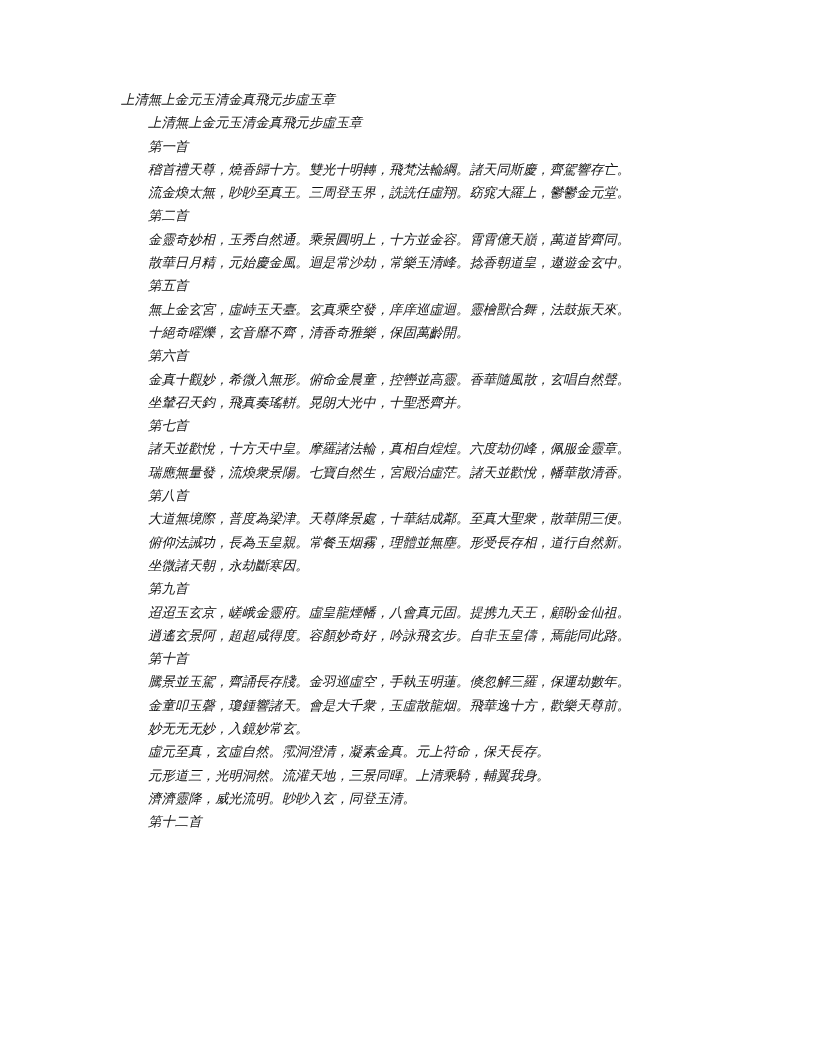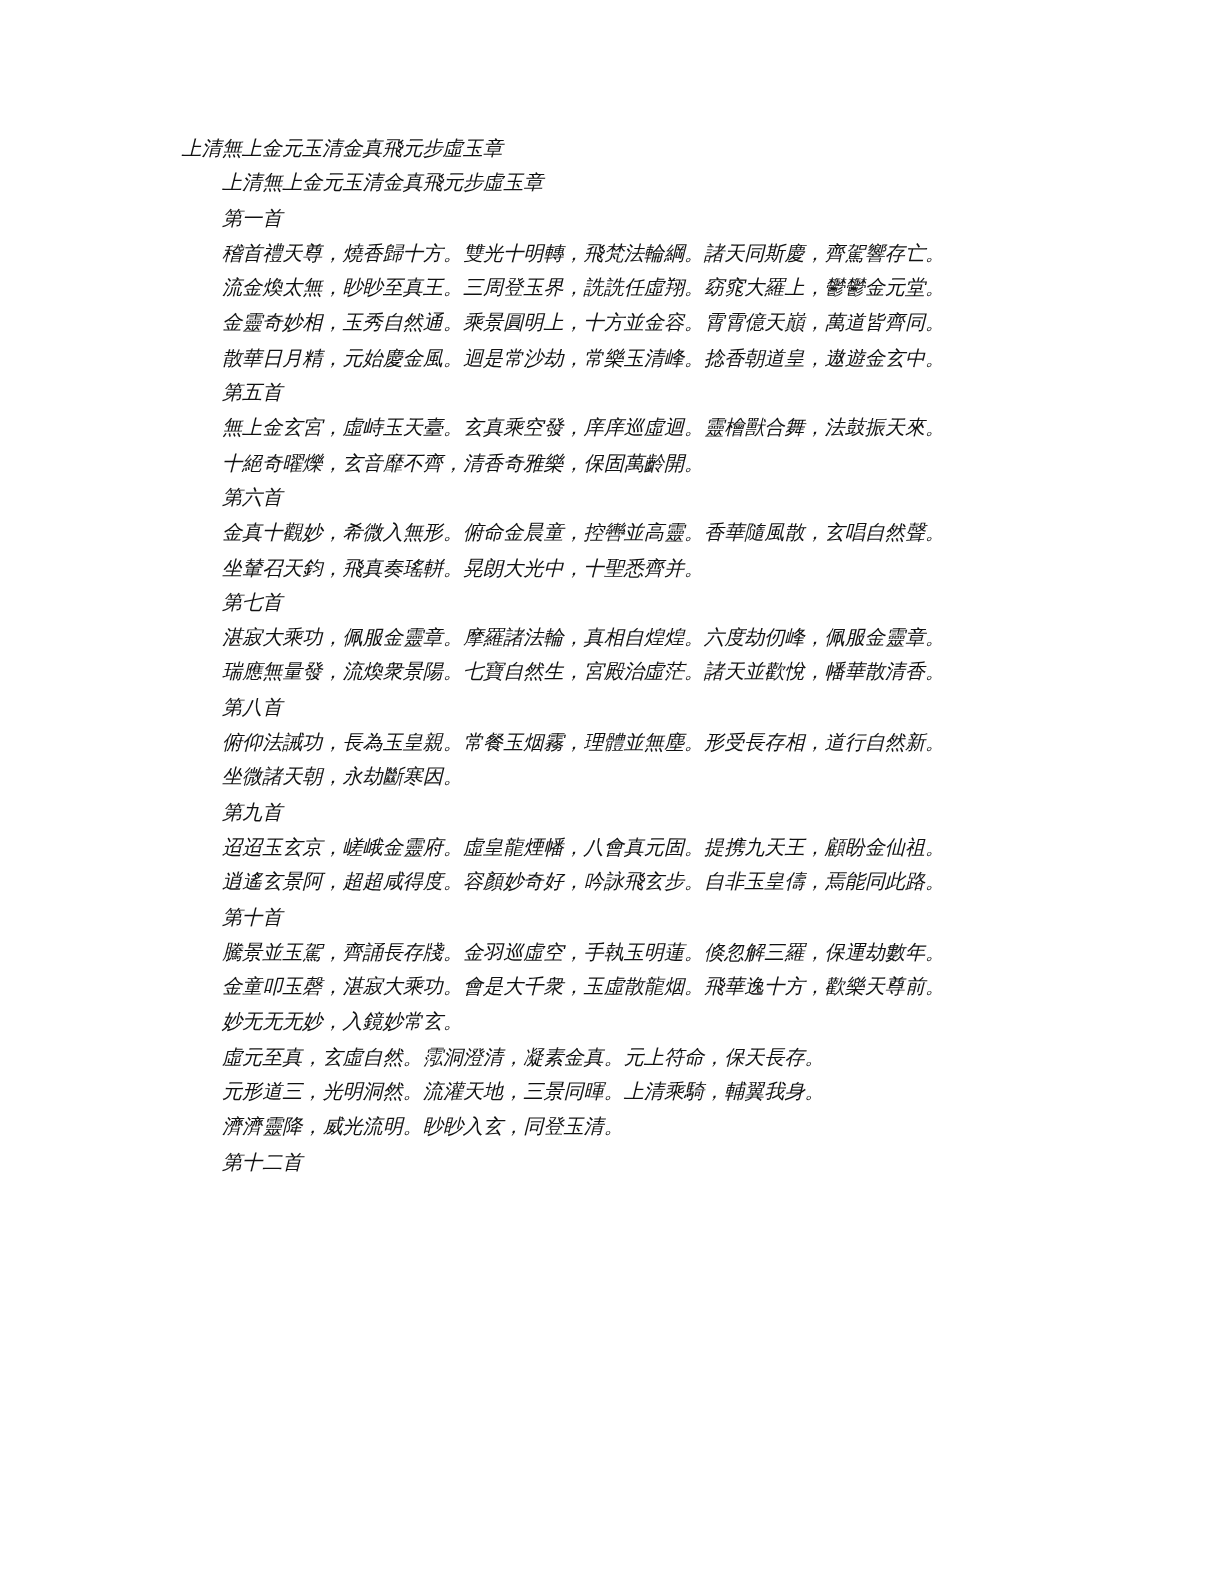--- a/index.html
+++ b/index.html
@@ -47,52 +47,54 @@
   <p class="line">上清無上金元玉清金真飛元步虛玉章</p>
   <div class="block">
     <p class="line">上清無上金元玉清金真飛元步虛玉章</p>
     <div id="sections">
         <div>
           <p class="line">第一首</p>
           <p class="line">稽首禮天尊，燒香歸十方。雙光十明轉，飛梵法輪綱。諸天同斯慶，齊駕響存亡。</p>
           <p class="line">流金煥太無，眇眇至真王。三周登玉界，詵詵任虛翔。窈窕大羅上，鬱鬱金元堂。</p>
         </div>
         <div>
+          <p class="line">第二首</p>
           <p class="line">金靈奇妙相，玉秀自然通。乘景圓明上，十方並金容。霄霄億天巔，萬道皆齊同。</p>
           <p class="line">散華日月精，元始慶金風。迴是常沙劫，常樂玉清峰。捻香朝道皇，遨遊金玄中。</p>
         </div>
         <div>
           <p class="line">第五首</p>
           <p class="line">無上金玄宮，虛峙玉天臺。玄真乘空發，庠庠巡虛迴。靈檜獸合舞，法鼓振天來。</p>
           <p class="line">十絕奇曜爍，玄音靡不齊，清香奇雅樂，保固萬齡開。</p>
         </div>
         <div>
           <p class="line">第六首</p>
           <p class="line">金真十觀妙，希微入無形。俯命金晨童，控轡並高靈。香華隨風散，玄唱自然聲。</p>
           <p class="line">坐輦召天鈞，飛真奏瑤軿。晃朗大光中，十聖悉齊并。</p>
         </div>
         <div>
           <p class="line">第七首</p>
-          <p class="line">湛寂大乘功，佩服金靈章。摩羅諸法輪，真相自煌煌。六度劫仞峰，佩服金靈章。</p>
+          <p class="line">諸天並歡悅，十方天中皇。摩羅諸法輪，真相自煌煌。六度劫仞峰，佩服金靈章。</p>
           <p class="line">瑞應無量發，流煥衆景陽。七寶自然生，宮殿治虛茫。諸天並歡悅，幡華散清香。</p>
         </div>
         <div>
           <p class="line">第八首</p>
+          <p class="line">大道無境際，普度為梁津。天尊降景處，十華結成鄰。至真大聖衆，散華開三便。</p>
           <p class="line">俯仰法誡功，長為玉皇親。常餐玉烟霧，理體並無塵。形受長存相，道行自然新。</p>
           <p class="line">坐微諸天朝，永劫斷寒因。</p>
         </div>
         <div>
           <p class="line">第九首</p>
           <p class="line">迢迢玉玄京，嵯峨金靈府。虛皇龍煙幡，八會真元固。提携九天王，顧盼金仙祖。</p>
           <p class="line">逍遙玄景阿，超超咸得度。容顏妙奇好，吟詠飛玄步。自非玉皇儔，焉能同此路。</p>
         </div>
         <div>
           <p class="line">第十首</p>
           <p class="line">騰景並玉駕，齊誦長存牋。金羽巡虛空，手執玉明蓮。倏忽解三羅，保運劫數年。</p>
-          <p class="line">金童叩玉磬，湛寂大乘功。會是大千衆，玉虛散龍烟。飛華逸十方，歡樂天尊前。</p>
+          <p class="line">金童叩玉磬，瓊鍾響諸天。會是大千衆，玉虛散龍烟。飛華逸十方，歡樂天尊前。</p>
           <p class="line">妙无无无妙，入鏡妙常玄。</p>
         </div>
         <div>
           <p class="line">虛元至真，玄虛自然。霐洞澄清，凝素金真。元上符命，保天長存。</p>
           <p class="line">元形道三，光明洞然。流灌天地，三景同暉。上清乘騎，輔翼我身。</p>
           <p class="line">濟濟靈降，威光流明。眇眇入玄，同登玉清。</p>
         </div>
         <div>
           <p class="line">第十二首</p>
         </div>

